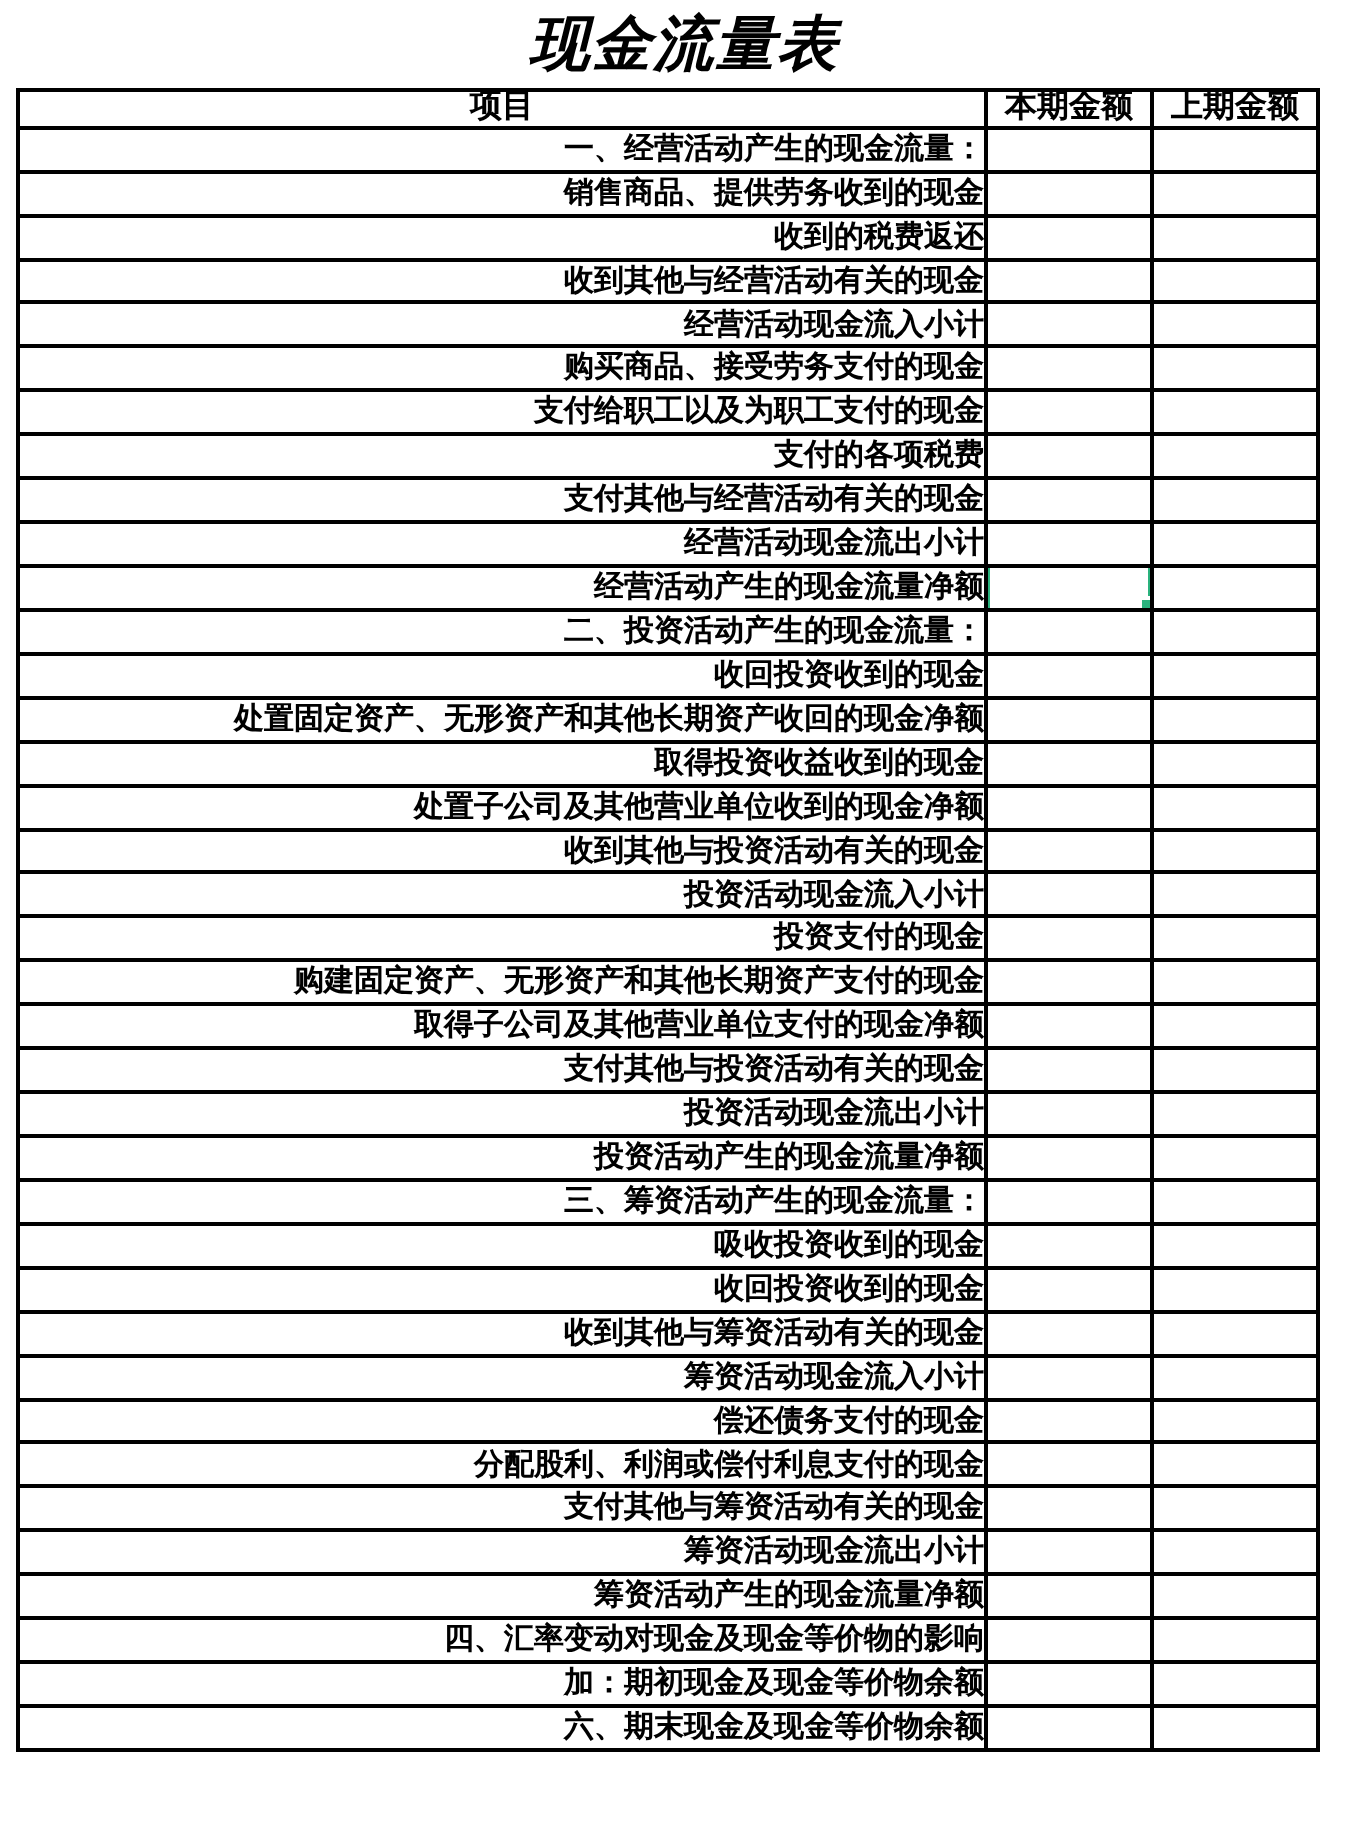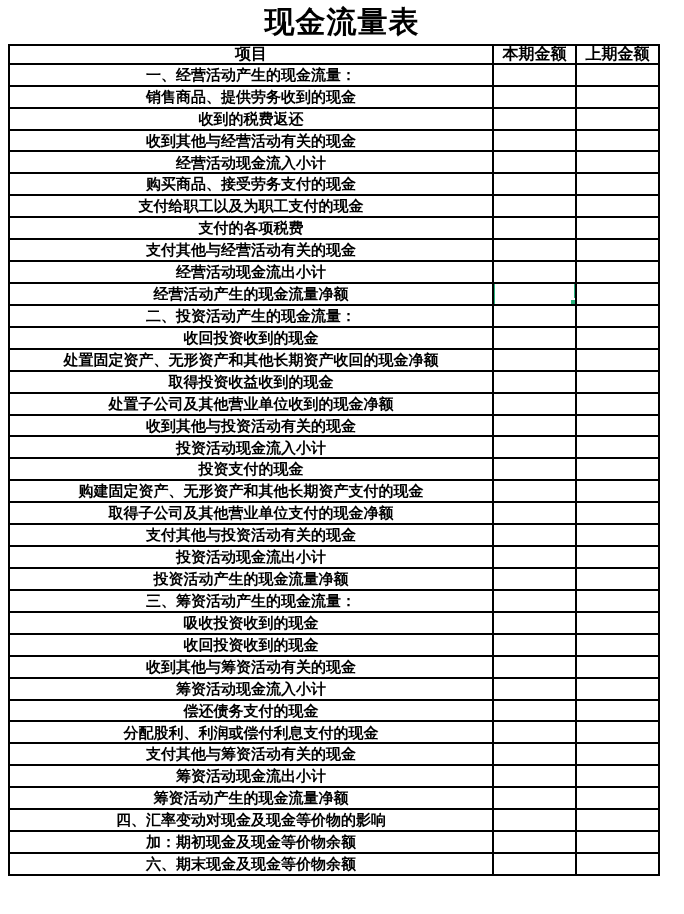--- a/index.html
+++ b/index.html
@@ -5,33 +5,34 @@
   html,body{margin:0;padding:0;}
   body{
     width:684px;height:914px;background:#ffffff;position:relative;
     font-family:"Liberation Sans", sans-serif;color:#000;
     -webkit-font-smoothing:antialiased;
   }
   .title{
     position:absolute;left:0;top:2px;width:684px;
     text-align:center;font-size:30px;font-weight:bold;letter-spacing:1px;
     margin:0;
+    font-style:italic;
   }
   .tablewrap{position:absolute;left:8px;top:44px;}
   table.cashflow{
     border-collapse:collapse;table-layout:fixed;
     width:650px;height:832px;
   }
   table.cashflow th, table.cashflow td{
     border:2px solid #000;padding:0;margin:0;
     font-weight:bold;color:#000;line-height:1.05;
     overflow:hidden;white-space:nowrap;
   }
   table.cashflow th{font-size:16px;text-align:center;}
-  td.item-cell{font-size:15px;text-align:center;}
+  td.item-cell{font-size:15px;text-align:right;}
   td.amount-cell{position:relative;}
   .lv0{padding-left:4px;}
   .lv1{padding-left:40px;}
   .lv2{padding-left:56px;}
   .lv3{padding-left:76px;}
   .lv4{padding-left:110px;}
   .sel-outline{
     position:absolute;left:-2px;top:-3px;right:-2px;bottom:-3px;
     border:3px solid var(--sel-color,#2ab27d);
     pointer-events:none;z-index:5;

